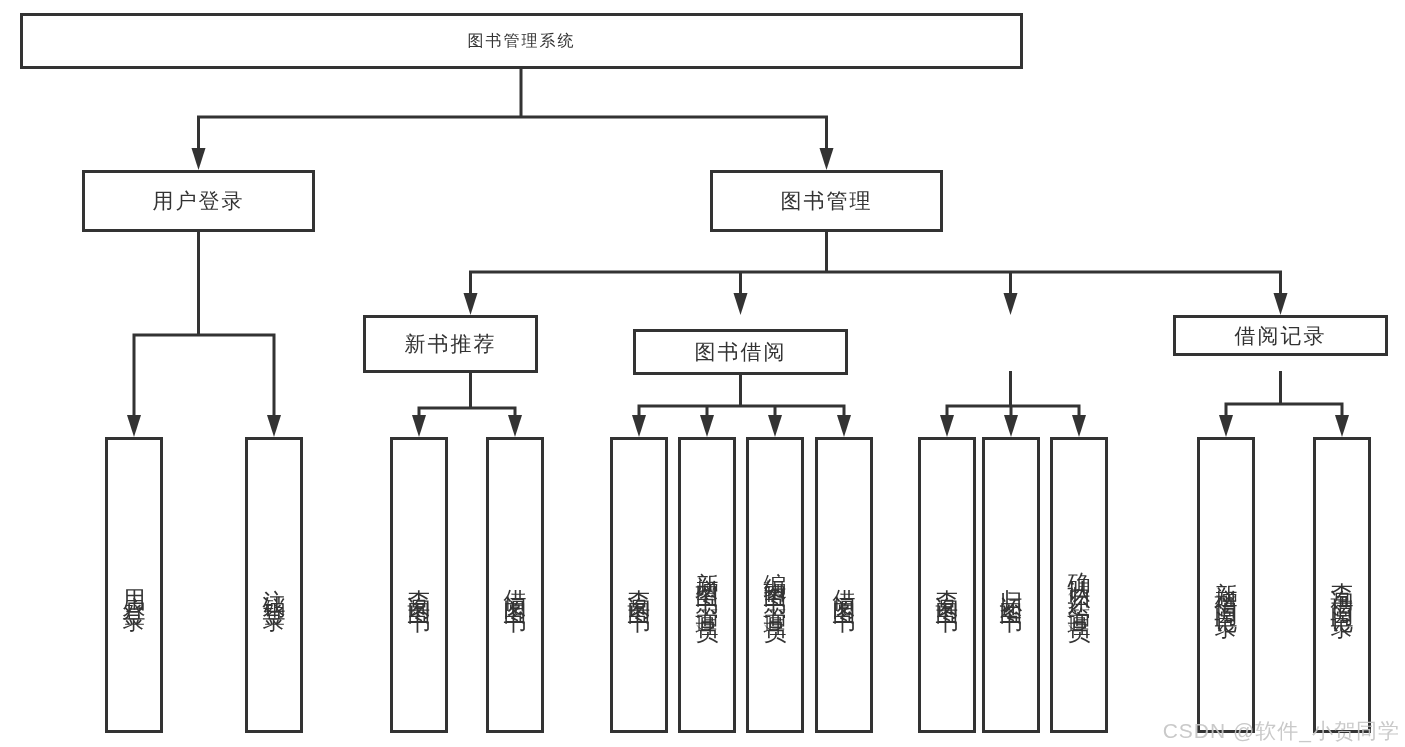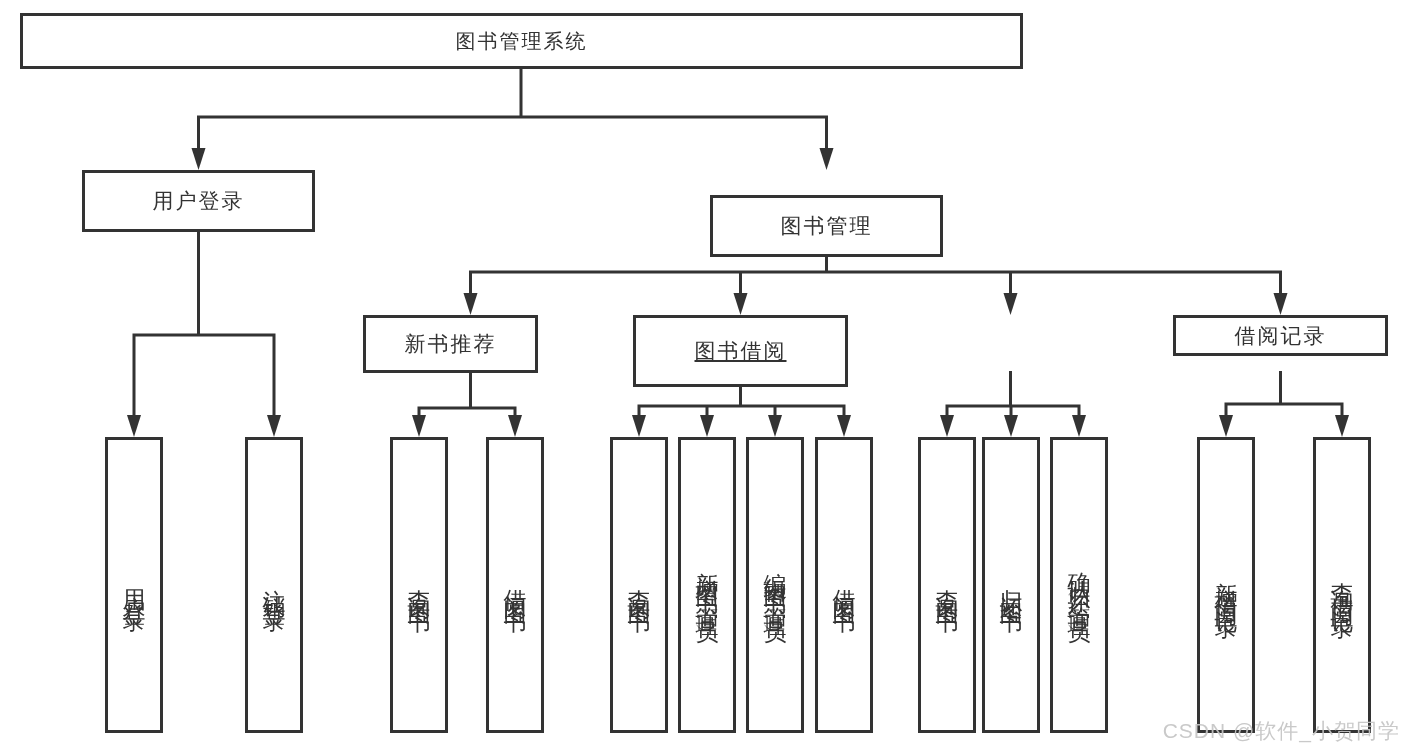--- a/index.html
+++ b/index.html
@@ -32,21 +32,21 @@
     box-sizing: border-box;
     background: var(--box_fill);
     border: 3px solid var(--line);
     display: flex;
     align-items: center;
     justify-content: center;
     z-index: 2;
     font-weight: 500;
     letter-spacing: 2px;
   }
-  .node.root  { font-size: 20px; }
+  .node.root  { font-size: 16px; }
   .node.h     { font-size: 21px; }
   .node.leaf  { font-size: 23px; }
   .leaf .vtext {
     writing-mode: vertical-rl;
     text-orientation: mixed;
     letter-spacing: 7px;
     line-height: 1;
     white-space: nowrap;
   }
   #watermark {
@@ -98,24 +98,24 @@
     <polygon points="1072,415 1086,415 1079,437"></polygon>
 
     <path d="M1280.5 371 V404 M1226 404 H1342 M1226 402.5 V415 M1342 402.5 V415"></path>
     <polygon points="1219,415 1233,415 1226,437"></polygon>
     <polygon points="1335,415 1349,415 1342,437"></polygon>
   </svg>
 
   <div class="node root" style="left:20px; top:13px; width:1003px; height:56px;">图书管理系统</div>
 
   <div class="node h" style="left:82px; top:170px; width:233px; height:62px;">用户登录</div>
-  <div class="node h" style="left:710px; top:170px; width:233px; height:62px;margin-top:25px;">图书管理</div>
+  <div class="node h" style="left:710px; top:170px; width:233px; height:62px;">图书管理</div>
 
   <div class="node h" style="left:363px; top:315px; width:175px; height:58px;">新书推荐</div>
-  <div class="node h" style="left:633px; top:315px; width:215px; height:72px;text-decoration:underline;">图书借阅</div>
+  <div class="node h" style="left:633px; top:329px; width:215px; height:46px;">图书借阅</div>
   <div class="node h" style="left:1173px; top:315px; width:215px; height:41px;">借阅记录</div>
 
   <div class="node leaf" style="left:105px; top:437px; width:58px; height:296px;">
     <span class="vtext">用户登录</span>
   </div>
   <div class="node leaf" style="left:245px; top:437px; width:58px; height:296px;">
     <span class="vtext">注销登录</span>
   </div>
 
   <div class="node leaf" style="left:390px; top:437px; width:58px; height:296px;">

